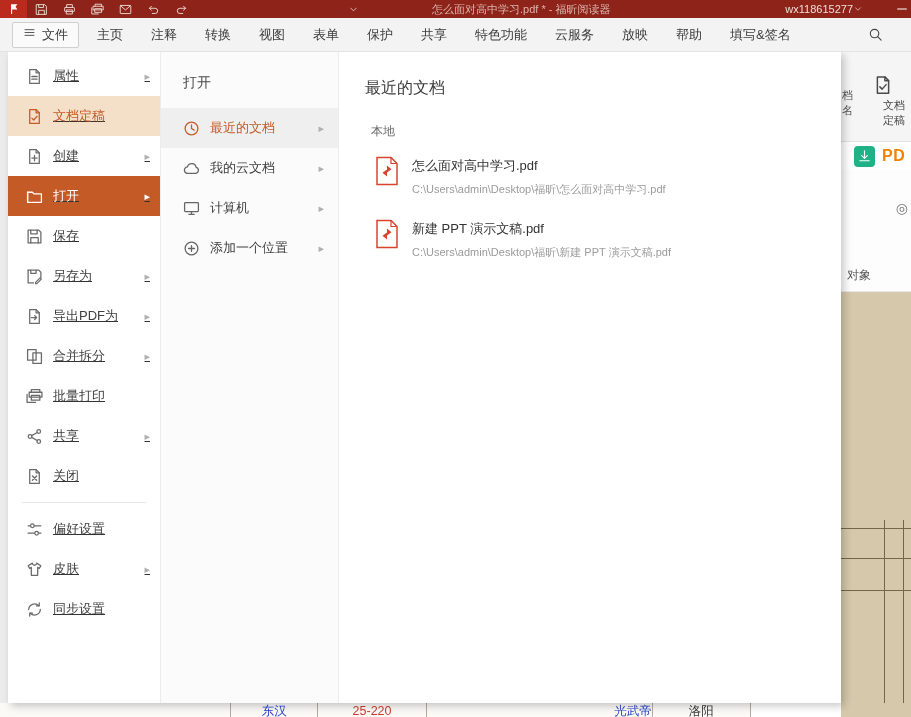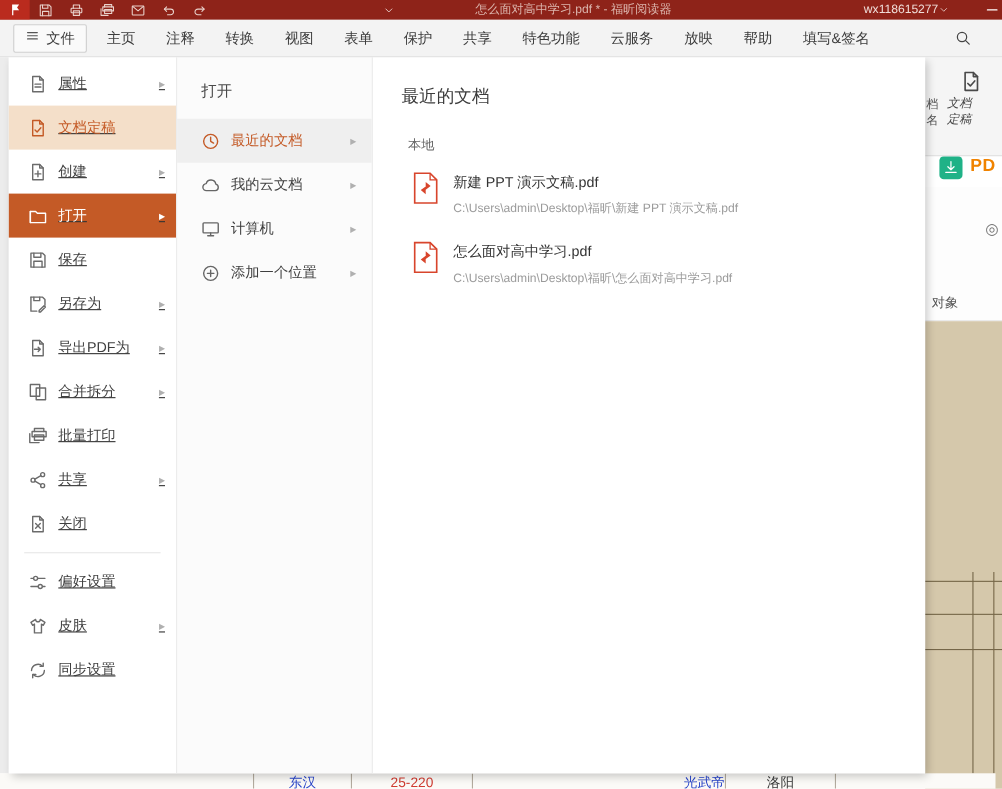--- a/index.html
+++ b/index.html
@@ -44,38 +44,38 @@
   .fb-ic { width:13px; height:13px; color:#555; display:block; }
   .tabs { display:flex; align-items:center; margin-left:4px; }
   .mb-tab { padding:0 14px; font-size:13px; color:#3c3c3c; cursor:pointer; line-height:33px; white-space:nowrap; }
   .mb-search { width:15px; height:15px; color:#444; margin-left:auto; margin-right:28px; cursor:pointer; }
 
   
   .bg-left { position:absolute; left:0; top:52px; width:8px; height:651px; background:#ececec; }
   .bg-right { position:absolute; left:841px; top:52px; width:70px; height:665px; }
   .rb-ribbon { height:90px; background:#f5f5f5; border-bottom:1px solid #e2e2e2; position:relative; }
   .rb-partial { position:absolute; left:1px; top:36px; font-size:11px; line-height:15px; color:#555; text-align:center; cursor:pointer; }
-  .rb-btn { position:absolute; left:20px; top:12px; width:44px; text-align:left; cursor:pointer;font-style:italic; }
+  .rb-btn { position:absolute; left:20px; top:23px; width:44px; text-align:right; cursor:pointer; }
   .rb-ic { width:20px; height:20px; color:#4a4a4a; display:block; margin:0 auto 3px auto; }
   .rb-btn .t { font-size:11px; line-height:15px; color:#454545; }
-  .rb-widget { height:28px; background:#ffffff; display:flex; gap:7px; padding-left:13px; cursor:pointer; }
+  .rb-widget { height:28px; background:#ffffff; display:flex; align-items:center; gap:7px; padding-left:13px; cursor:pointer; }
   .teal-ic { width:21px; height:21px; background:#1fb287; border-radius:4px; color:#fff; padding:3px; display:block; }
   .pd-label { font-weight:bold; font-size:16px; color:#f08300; letter-spacing:0.5px; }
   .rb-panel { height:122px; background:#fdfdfd; border-bottom:1px solid #e8e8e8; position:relative; }
   .target-ic { position:absolute; right:3px; top:30px; font-size:14px; color:#777; cursor:pointer; }
   .object-label { position:absolute; left:6px; top:97px; font-size:12px; color:#555; }
   .rb-doc { height:425px; background:#d5c8ab; position:relative; }
   .rb-doc .vl { position:absolute; width:1px; background:#756648; }
   .rb-doc .v1 { left:43px; top:228px; height:183px; }
   .rb-doc .v2 { left:62px; top:228px; height:183px; }
   .rb-doc .hl { position:absolute; left:0; right:0; height:1px; background:#756648; }
   .rb-doc .h1 { top:236px; } .rb-doc .h2 { top:266px; } .rb-doc .h3 { top:298px; }
 
   .bg-bottom {
-    position:absolute; left:0; top:703px; width:905px; height:14px;
+    position:absolute; left:0; top:703px; width:751px; height:14px;
     background:#fbfaf7; display:flex; padding-left:230px; overflow:hidden;
   }
   .bt-cell {
     font-size:12.5px; line-height:17px; text-align:center; white-space:nowrap;
     border-right:1px solid #b3ab9e; overflow:hidden;
   }
   .bg-bottom span:nth-of-type(1){ width:90px; border-left:1px solid #b3ab9e; }
   .bg-bottom span:nth-of-type(2){ width:110px; }
   .bg-bottom span:nth-of-type(3){ width:230px; }
   .bg-bottom span:nth-of-type(4){ width:100px; }
@@ -502,35 +502,35 @@
 
           <div class="file-entry">
             <span class="pdf-ic">
               <svg viewBox="0 0 24 30" width="24" height="30">
                 <path d="M2 1.5h14l6 6V28.5H2z" fill="#ffffff" stroke="#d8452c" stroke-width="1.5"></path>
                 <path d="M16 1.5v6h6" fill="none" stroke="#d8452c" stroke-width="1.2"></path>
                 <path d="M12 9.5l4.5 3.7L12 16.5zM12 20.5l-4.5-3.7L12 13.5z" fill="#d8452c"></path>
               </svg>
             </span>
             <div class="file-txt">
-              <div class="file-name">新建 PPT 演示文稿.pdf</div>
-              <div class="file-path">C:\Users\admin\Desktop\福昕\新建 PPT 演示文稿.pdf</div>
+              <div class="file-name">怎么面对高中学习.pdf</div>
+              <div class="file-path">C:\Users\admin\Desktop\福昕\怎么面对高中学习.pdf</div>
             </div>
           </div>
 
           <div class="file-entry">
             <span class="pdf-ic">
               <svg viewBox="0 0 24 30" width="24" height="30">
                 <path d="M2 1.5h14l6 6V28.5H2z" fill="#ffffff" stroke="#d8452c" stroke-width="1.5"></path>
                 <path d="M16 1.5v6h6" fill="none" stroke="#d8452c" stroke-width="1.2"></path>
                 <path d="M12 9.5l4.5 3.7L12 16.5zM12 20.5l-4.5-3.7L12 13.5z" fill="#d8452c"></path>
               </svg>
             </span>
             <div class="file-txt">
-              <div class="file-name">怎么面对高中学习.pdf</div>
-              <div class="file-path">C:\Users\admin\Desktop\福昕\怎么面对高中学习.pdf</div>
+              <div class="file-name">新建 PPT 演示文稿.pdf</div>
+              <div class="file-path">C:\Users\admin\Desktop\福昕\新建 PPT 演示文稿.pdf</div>
             </div>
           </div>
         </div>
     </div>
 
   </div>
 </div>
 
 </body></html>

